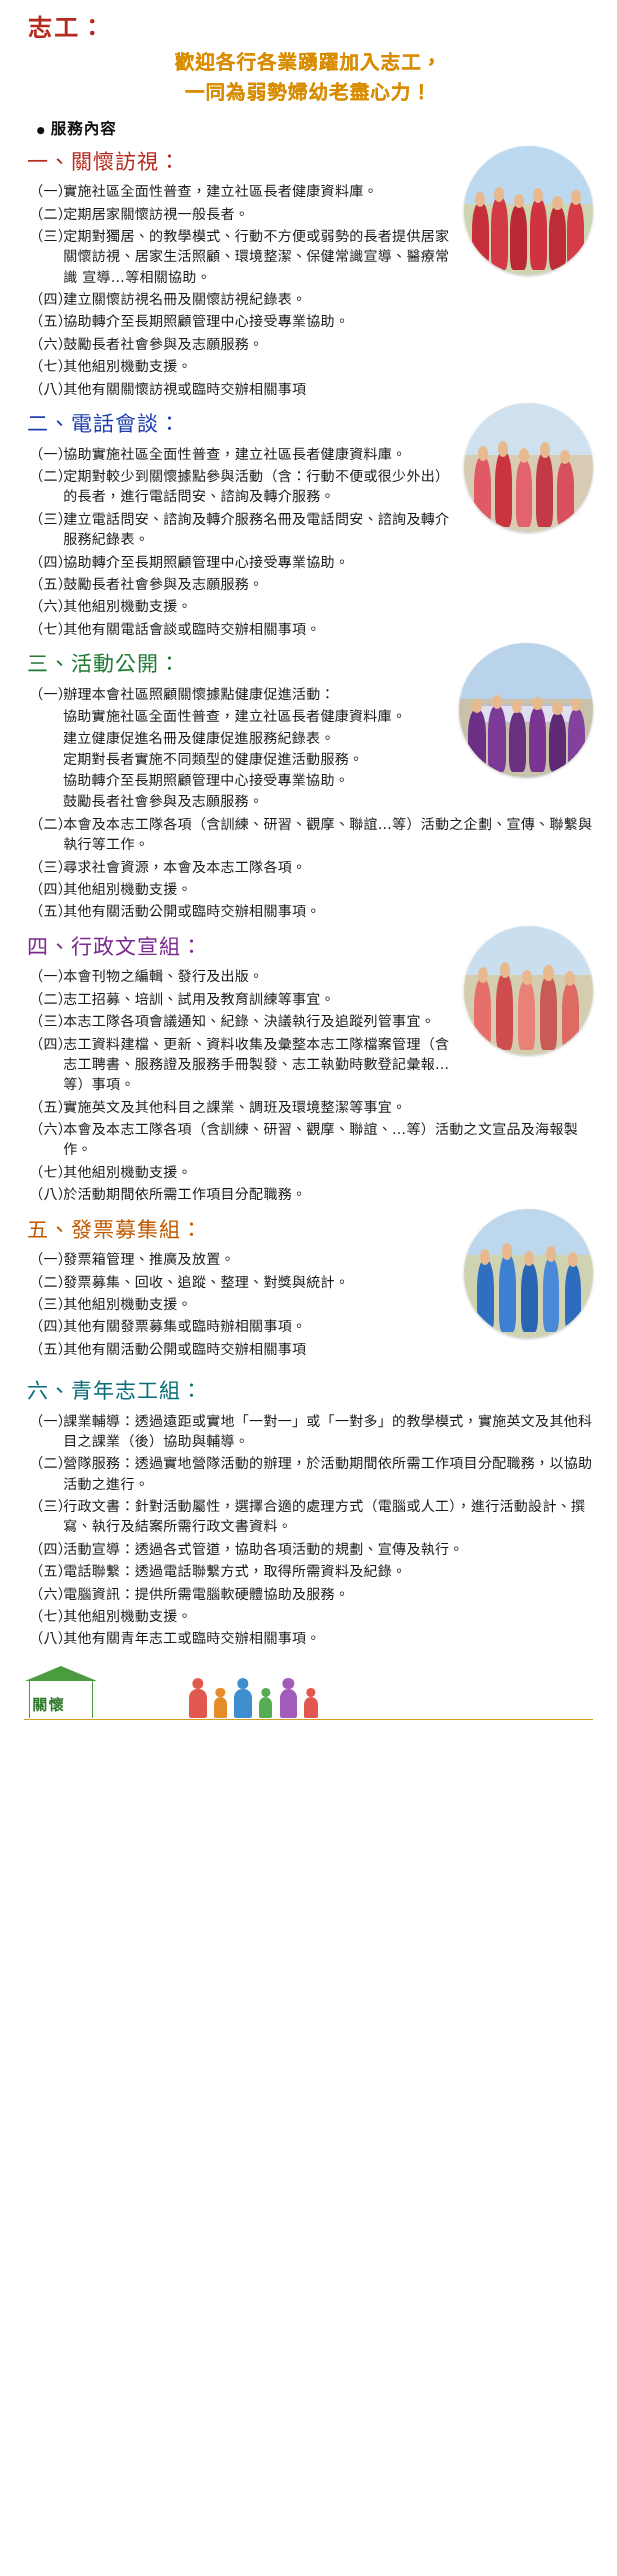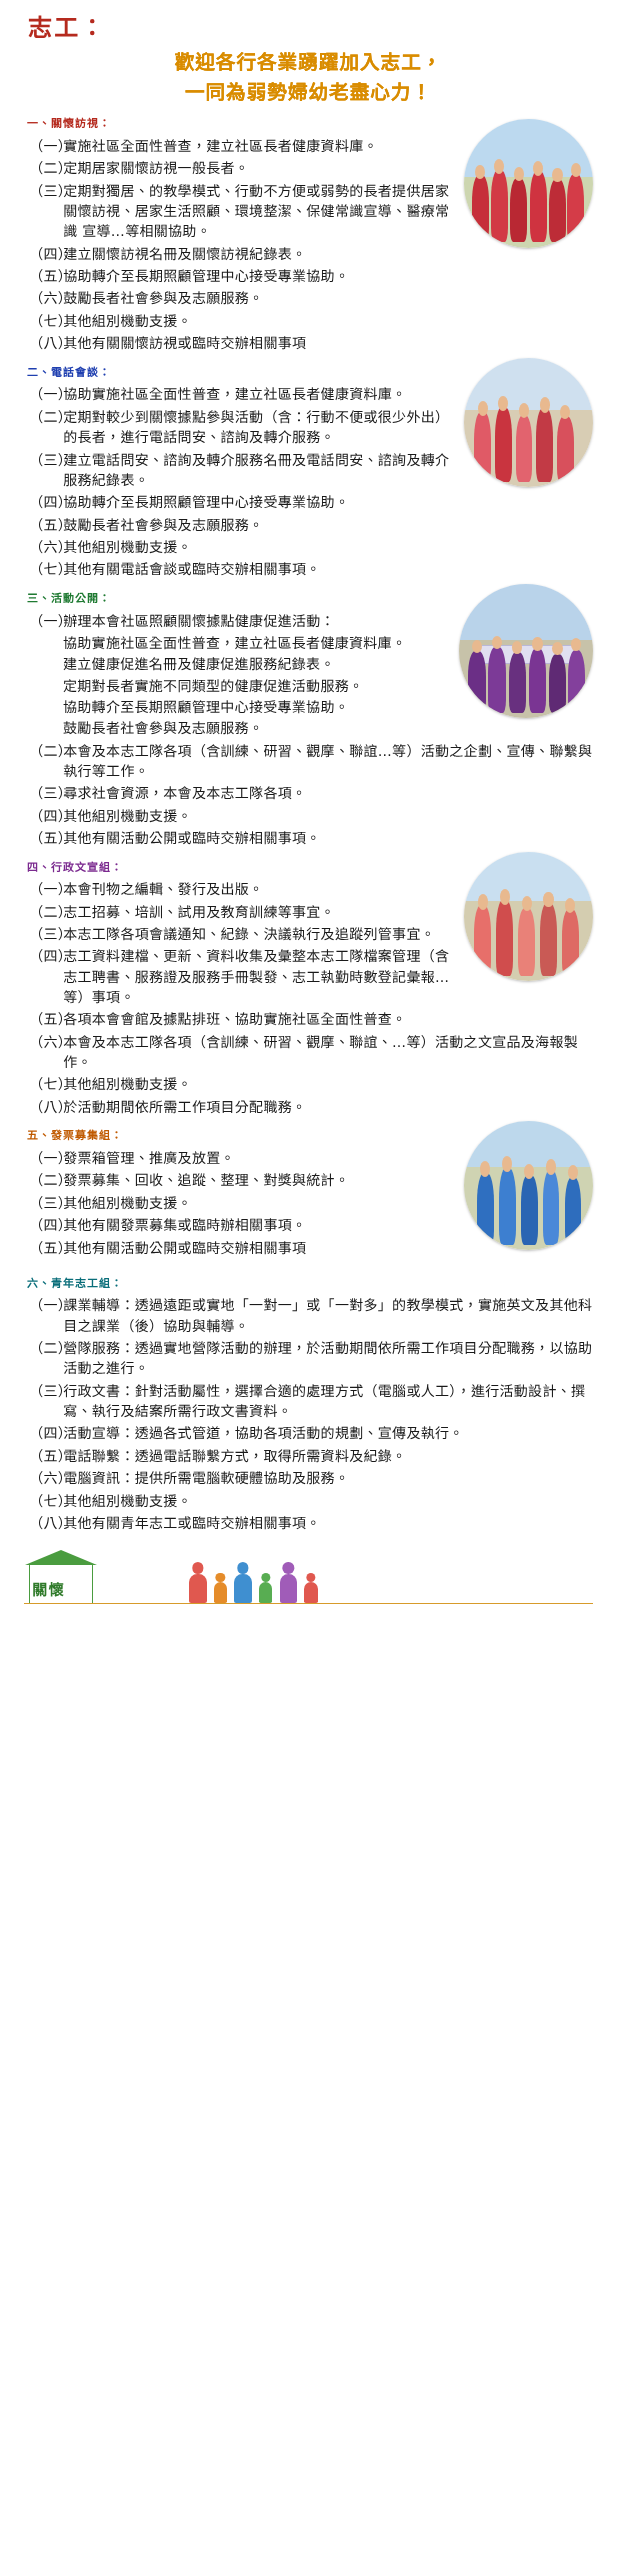--- a/index.html
+++ b/index.html
@@ -52,22 +52,22 @@
   }
   .bullet-head::before {
     content: "\25CF";
     font-size: 9.3px;
     vertical-align: middle;
     margin-right: 5.2px;
   }
 
   
   .sec-head {
-    font-size: 11px;
-    font-weight: bold;
+    font-size: 21px;
+    font-weight: normal;
     color: #b52a1e;
     letter-spacing: 1px;
     margin: 9.3px 0 4.1px 3.1px;
     line-height: 1.4;
   }
   .sec-head.blue { color: #1f3fb0; }
   .sec-head.green { color: #1f7a32; }
   .sec-head.purple { color: #7b2a8f; }
   .sec-head.orange { color: #c05a00; }
   .sec-head.teal { color: #0a6e7a; margin-top: 16px; }
@@ -207,20 +207,21 @@
 
 <div class="page">
 
   <h1 class="doc-title">志工：</h1>
 
   <div class="banner">
     <span>歡迎各行各業踴躍加入志工，</span>
     <span class="line2">一同為弱勢婦幼老盡心力！</span>
   </div>
 
+  <div class="bullet-head">服務內容</div>
 
   <div class="photo-block" style="width:129px;height:129px;">
     <span class="ph" style="width:129px;height:129px;background:linear-gradient(#bcd9ef 0 45%, #cdd6b0 45% 100%);">
       <span class="person" style="left:6%;height:52%;background:#c62f3a;">
           <span class="head" style="left:20%;top:-16%;width:60%;height:22%;"></span>
         </span>
       <span class="person" style="left:21%;height:56%;background:#d23a45;">
           <span class="head" style="left:20%;top:-15%;width:60%;height:21%;"></span>
         </span>
       <span class="person" style="left:36%;height:50%;background:#b92833;">
@@ -408,21 +409,21 @@
   <div class="item">
       <span class="marker">（三）</span>
       <span class="body">本志工隊各項會議通知、紀錄、決議執行及追蹤列管事宜。</span>
     </div>
   <div class="item">
       <span class="marker">（四）</span>
       <span class="body">志工資料建檔、更新、資料收集及彙整本志工隊檔案管理（含志工聘書、服務證及服務手冊製發、志工執勤時數登記彙報…等）事項。</span>
     </div>
   <div class="item">
       <span class="marker">（五）</span>
-      <span class="body">各項本會會館及據點排班、協助實施社區全面性普查。</span>
+      <span class="body">實施英文及其他科目之課業、調班及環境整潔等事宜。</span>
     </div>
   <div class="item">
       <span class="marker">（六）</span>
       <span class="body">本會及本志工隊各項（含訓練、研習、觀摩、聯誼、…等）活動之文宣品及海報製作。</span>
     </div>
   <div class="item">
       <span class="marker">（七）</span>
       <span class="body">其他組別機動支援。</span>
     </div>
   <div class="item">

